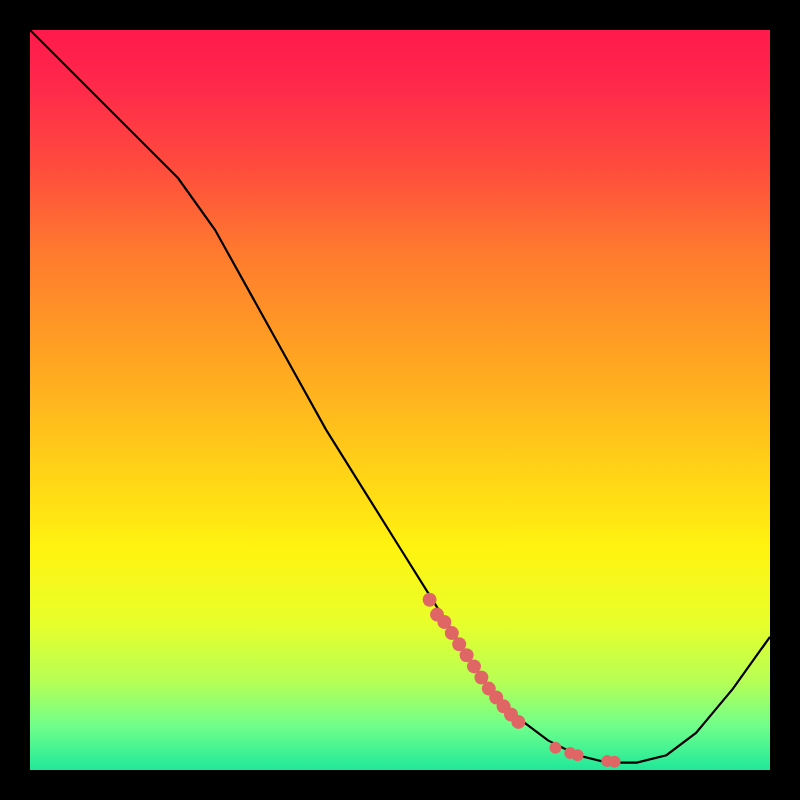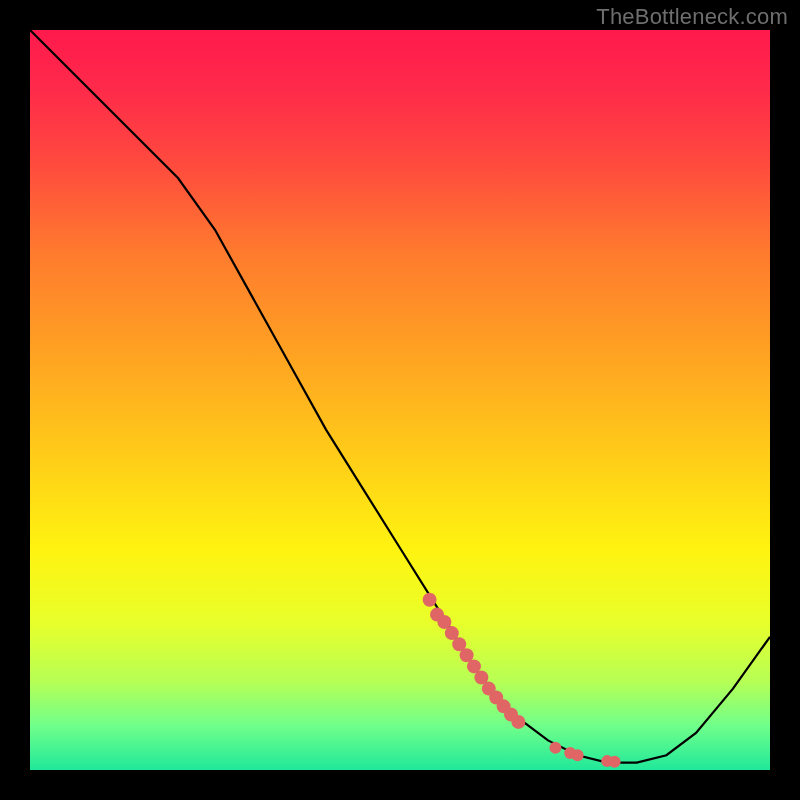--- a/index.html
+++ b/index.html
@@ -38,21 +38,20 @@
   }
   svg {
     position: absolute;
     inset: 0;
   }
 </style>
 </head>
 <body>
 
 <div class="frame">
-  <div class="watermark">TheBottleneck.com</div>
 
   <div class="plot-outer">
     <svg viewBox="0 0 740 740" preserveAspectRatio="none">
       <defs>
         <linearGradient id="bg-grad" x1="0" y1="0" x2="0" y2="1">
             <stop offset="0%" stop-color="#ff1a4d"></stop>
             <stop offset="8%" stop-color="#ff2a4a"></stop>
             <stop offset="18%" stop-color="#ff4a3e"></stop>
             <stop offset="30%" stop-color="#ff7a2e"></stop>
             <stop offset="45%" stop-color="#ffa621"></stop>

